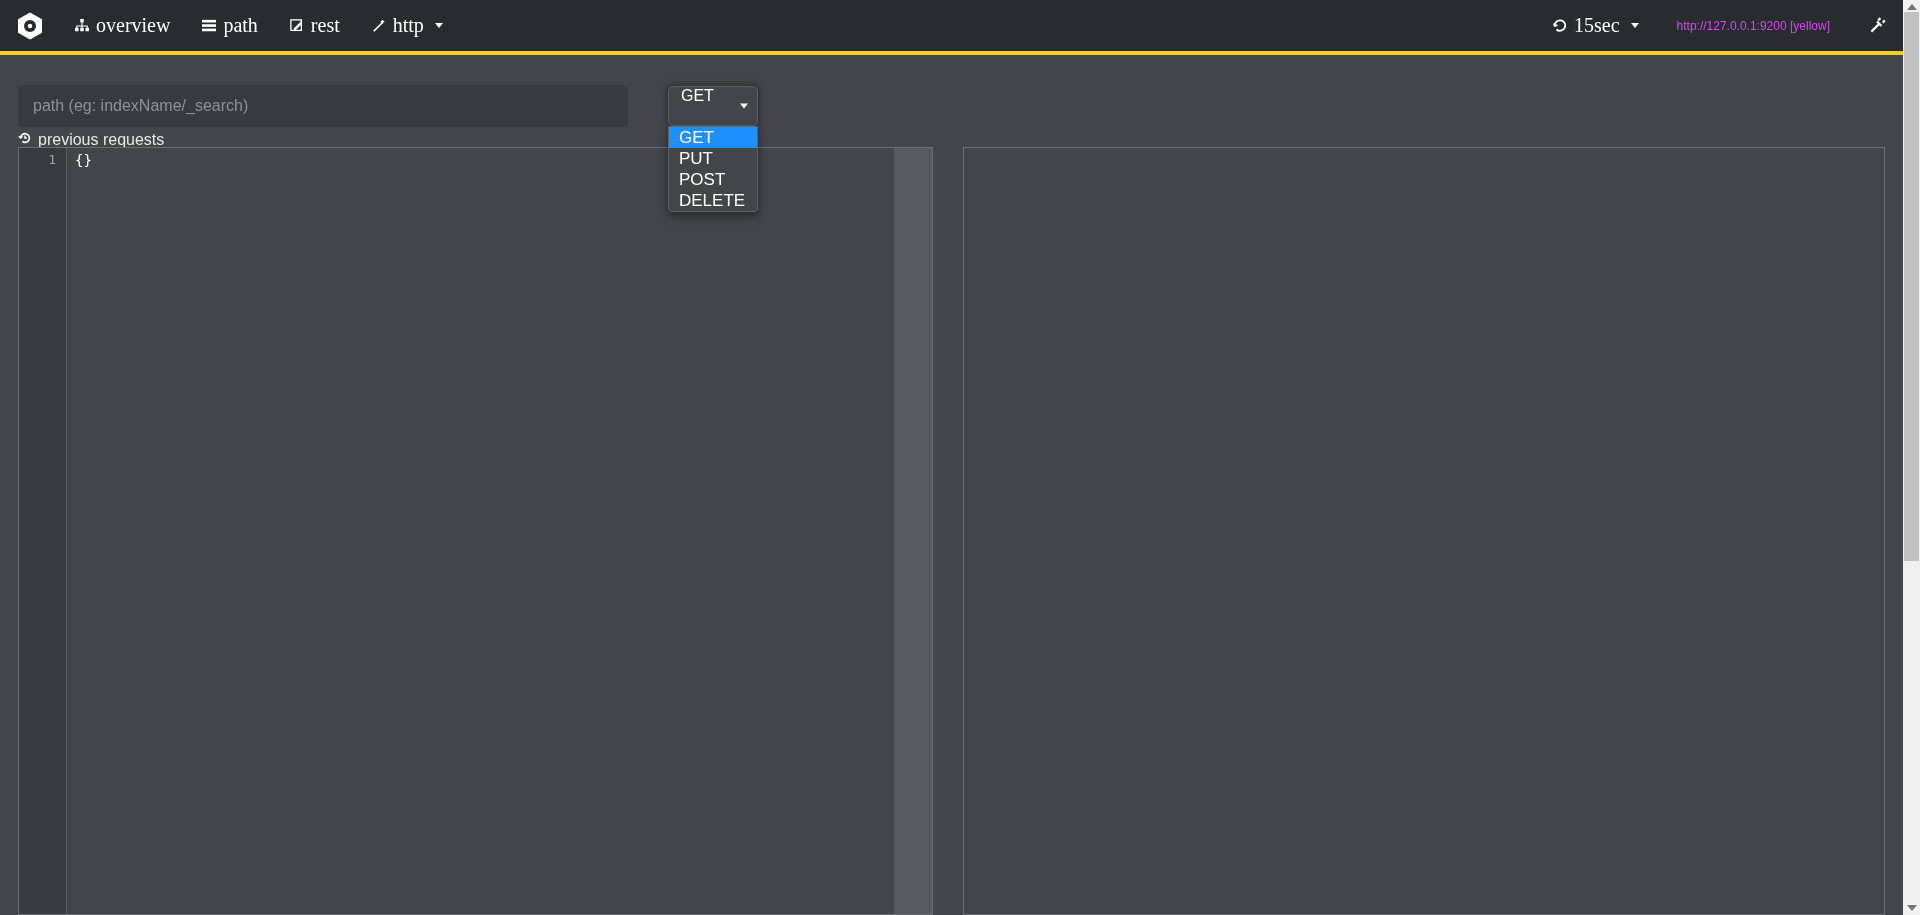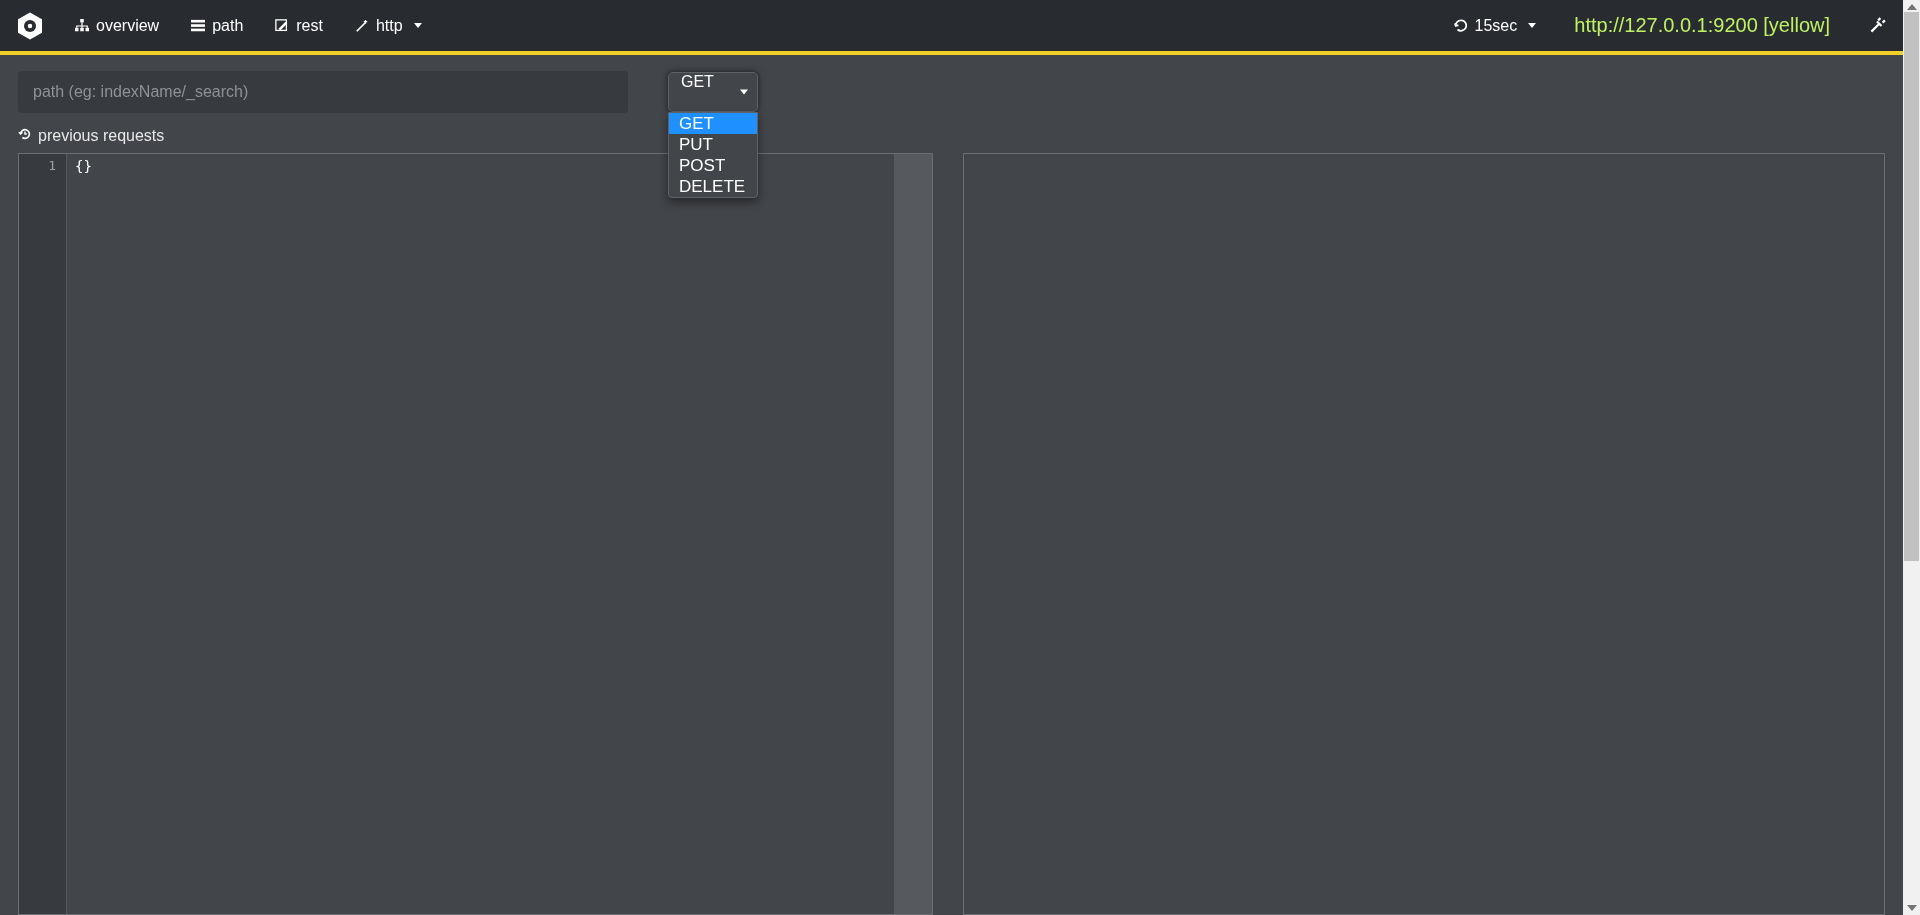--- a/index.html
+++ b/index.html
@@ -32,42 +32,42 @@
     .nav-right { gap: 36px; }
     .logo-hex {
       width: 30px; height: 30px; display:flex; align-items:center; justify-content:center;
     }
     .nav-item {
       display: flex;
       align-items: center;
       gap: 7px;
       color: #ffffff;
       cursor: pointer;
-      font-size: 16px;
+      font-size: 20px;
       padding: 4px 2px;
+      font-family: Liberation Serif, serif;
     }
     .nav-item svg.icn { width: 14px; height: 14px; }
     .caret-down {
       display:inline-block;
       width:0;height:0;
       border-left:4px solid transparent;
       border-right:4px solid transparent;
       border-top:5px solid #fff;
       margin-left:4px;
     }
-    .server-url { font-size: 20px; color: #bef264; text-align: center; }
+    .server-url { font-size: 12px; color: #d946ef; text-align: center; }
     
     .status-strip { height: 4px; background: #f2d027; width: 100%; }
     
     .page {
       flex:1;
       display:flex;
       flex-direction:column;
-      padding: 16px 18px 0 18px;
-      gap: 10px;
+      padding: 30px 18px 0 18px;
       overflow:hidden;
       position: relative;
     }
     .top-row {
       display:flex;
       align-items:center;
       gap: 40px;
       position: relative;
     }
     .path-input {

